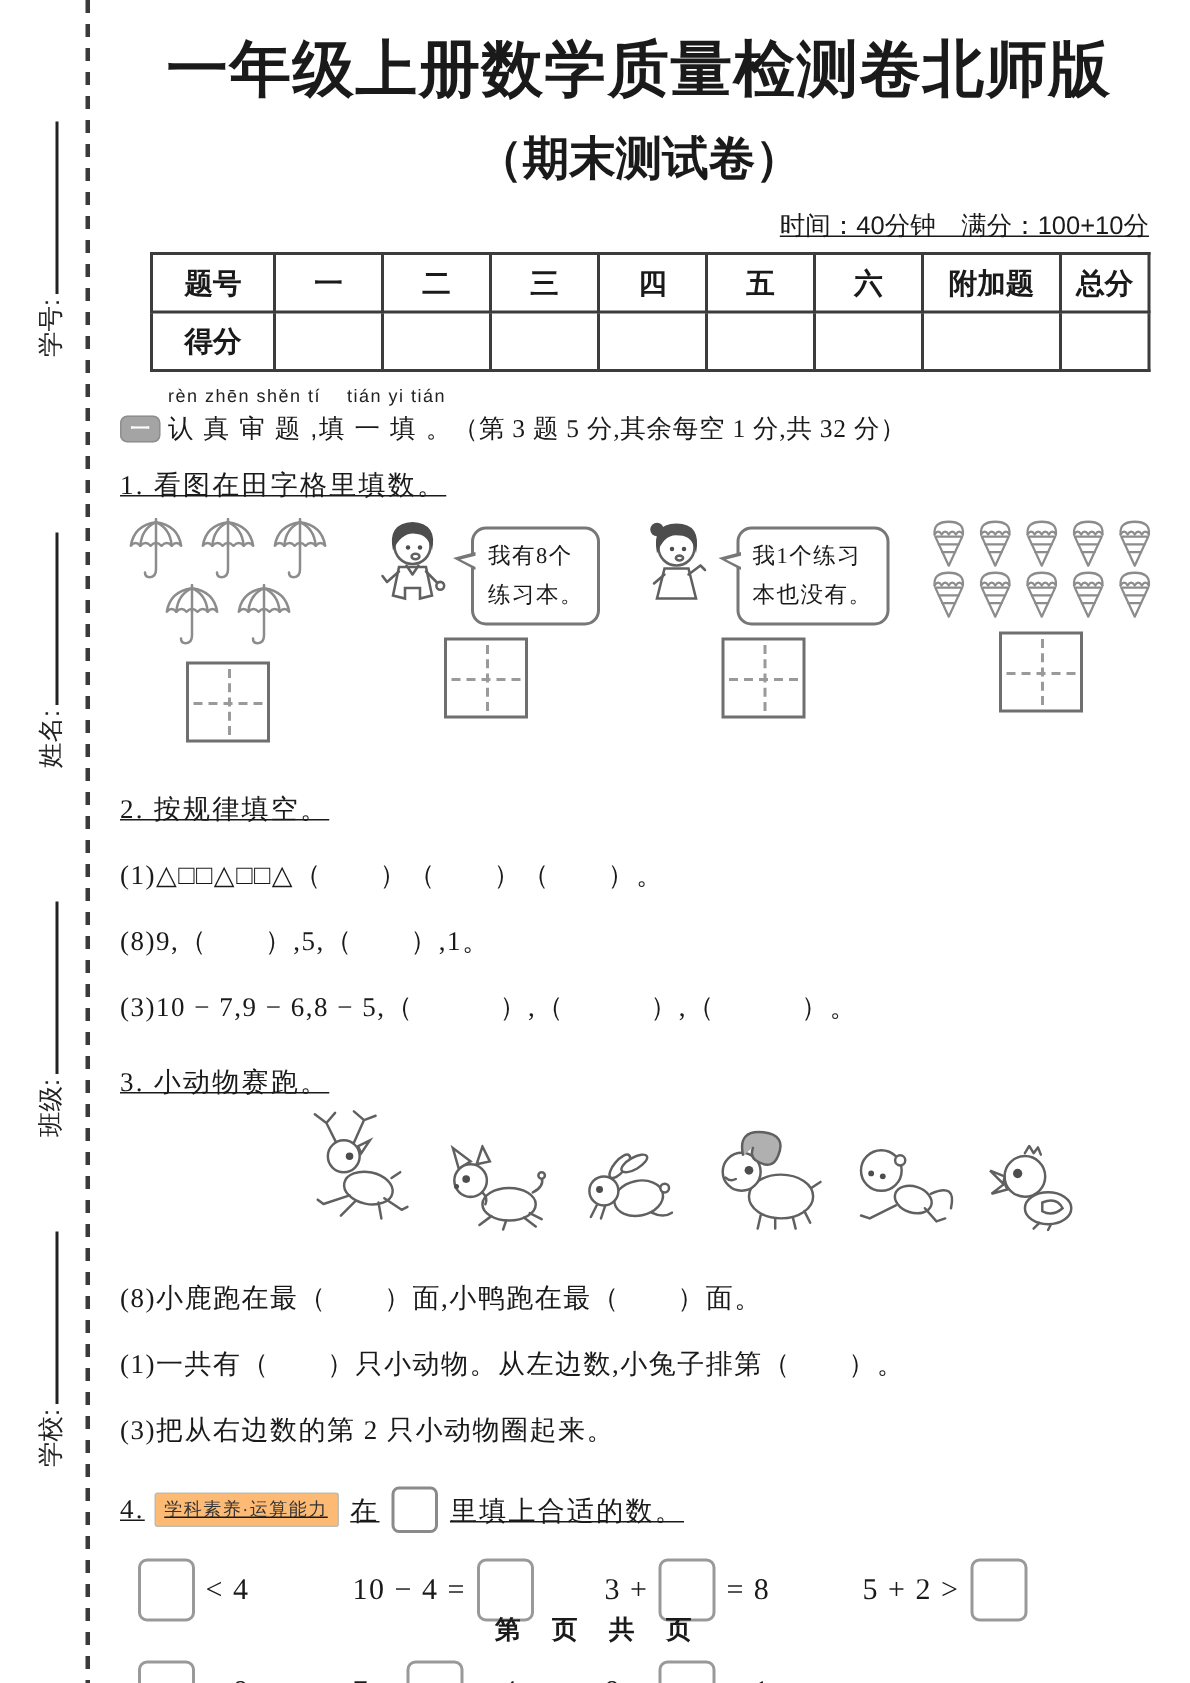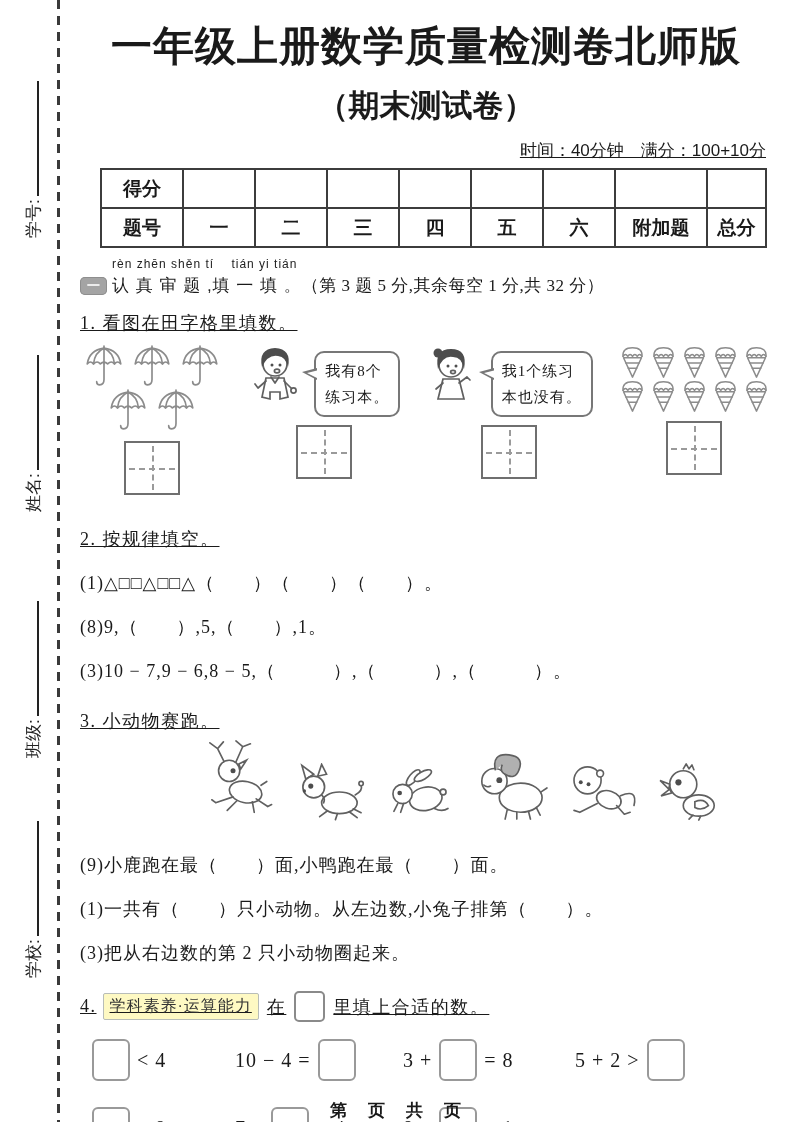--- a/index.html
+++ b/index.html
@@ -88,42 +88,42 @@
     border-style:solid;border-width:3px 12px 6px 0;
     border-color:transparent #ffffff transparent transparent;
   }
 
   
   .animals{display:flex;align-items:flex-end;gap:16px;margin:6px 0 4px 110px;}
 
   
   .q4-line{display:flex;align-items:center;}
   .q4-badge{
-    font-family:"Liberation Sans", sans-serif;font-size:16px;color:#333;
-    border:1px solid #b8bdb8;background:#fef9c3;border-radius:2px;
+    font-family:"Liberation Sans", sans-serif;font-size:12px;color:#333;
+    border:1px solid #b8bdb8;background:#fdba74;border-radius:2px;
     padding:2px 6px;margin:0 8px 0 6px;letter-spacing:1px;white-space:nowrap;
   }
   .inline-box{
     display:inline-block;width:27px;height:27px;border:2px solid #8a8a8a;border-radius:5px;
     margin:0 8px;vertical-align:middle;background:#fff;
   }
   .eq-grid{
     display:grid;grid-template-columns:150px 168px 172px auto;
     row-gap:24px;margin:16px 0 0 5px;font-size:20px;
   }
   .eq{display:flex;align-items:center;height:44px;}
   .eq span{letter-spacing:1px;}
   .eq-box{
     width:34px;height:38px;border:2px solid #999;border-radius:6px;background:#fff;
     margin:0 7px;flex:0 0 auto;
   }
 
   
   .footer{
-    position:absolute;left:0;right:0;bottom:0;text-align:center;
+    position:absolute;left:0;right:0;bottom:24px;text-align:center;
     font-family:"Liberation Sans", sans-serif;font-size:17px;font-weight:bold;letter-spacing:2px;
   }
 
   .mt14{margin-top:14px;} .mt16{margin-top:32px;} .mt20{margin-top:20px;} .mt26{margin-top:26px;}
   svg .ln{fill:none;stroke:#606060;stroke-width:1.7;stroke-linecap:round;stroke-linejoin:round;}
   svg .fw{fill:#ffffff;stroke:#606060;stroke-width:1.7;}
   svg .dk{fill:#4d4d4d;stroke:none;}
   svg .gy{fill:#b0b0b0;stroke:#606060;stroke-width:1.7;}
   svg .obj{fill:none;stroke:#8c8c8c;stroke-width:1.6;stroke-linecap:round;stroke-linejoin:round;}
 </style>
@@ -251,41 +251,41 @@
         <col style="width:72px">
         <col style="width:72px">
       <col style="width:72px">
         <col style="width:72px">
         <col style="width:72px">
         <col style="width:92px">
         <col style="width:59px">
     </colgroup>
     <tbody>
         <tr>
-      <td>得分</td>
-      <td></td>
-      <td></td>
-      <td></td>
-      <td></td>
-      <td></td>
-      <td></td>
-      <td></td>
-      <td></td>
-    </tr>
-    <tr>
       <td>题号</td>
       <td>一</td>
       <td>二</td>
       <td>三</td>
       <td>四</td>
       <td>五</td>
       <td>六</td>
       <td>附加题</td>
       <td>总分</td>
     </tr>
+    <tr>
+      <td>得分</td>
+      <td></td>
+      <td></td>
+      <td></td>
+      <td></td>
+      <td></td>
+      <td></td>
+      <td></td>
+      <td></td>
+    </tr>
   </tbody>
     </table>
 
   <div class="section">
     <div class="pinyin">rèn zhēn shěn tí　 tián yi tián</div>
     <div class="sec-line">
       <span class="sec-icon">一</span>
       <span class="sec-title">认 真 审 题 ,填 一 填 。</span>
       <span class="sec-note">（第 3 题 5 分,其余每空 1 分,共 32 分）</span>
     </div>
@@ -401,21 +401,21 @@
       <svg width="80" height="70">
         <use href="#sheep" xlink:href="#sheep"></use>
       </svg>
       <svg width="76" height="60">
         <use href="#monkey" xlink:href="#monkey"></use>
       </svg>
       <svg width="66" height="58">
         <use href="#duck" xlink:href="#duck"></use>
       </svg>
     </div>
-  <div class="subline mt16">(9)小鹿跑在最（　　）面,小鸭跑在最（　　）面。</div>
+  <div class="subline mt16">(8)小鹿跑在最（　　）面,小鸭跑在最（　　）面。</div>
   <div class="subline mt20">(1)一共有（　　）只小动物。从左边数,小兔子排第（　　）。</div>
   <div class="subline mt20">(3)把从右边数的第 2 只小动物圈起来。</div>
 
   <div class="q4-line qtext mt26">
     <span>4.</span>
     <span class="q4-badge">学科素养·运算能力</span>
     <span>在</span>
     <span class="inline-box"></span>
     <span>里填上合适的数。</span>
   </div>

